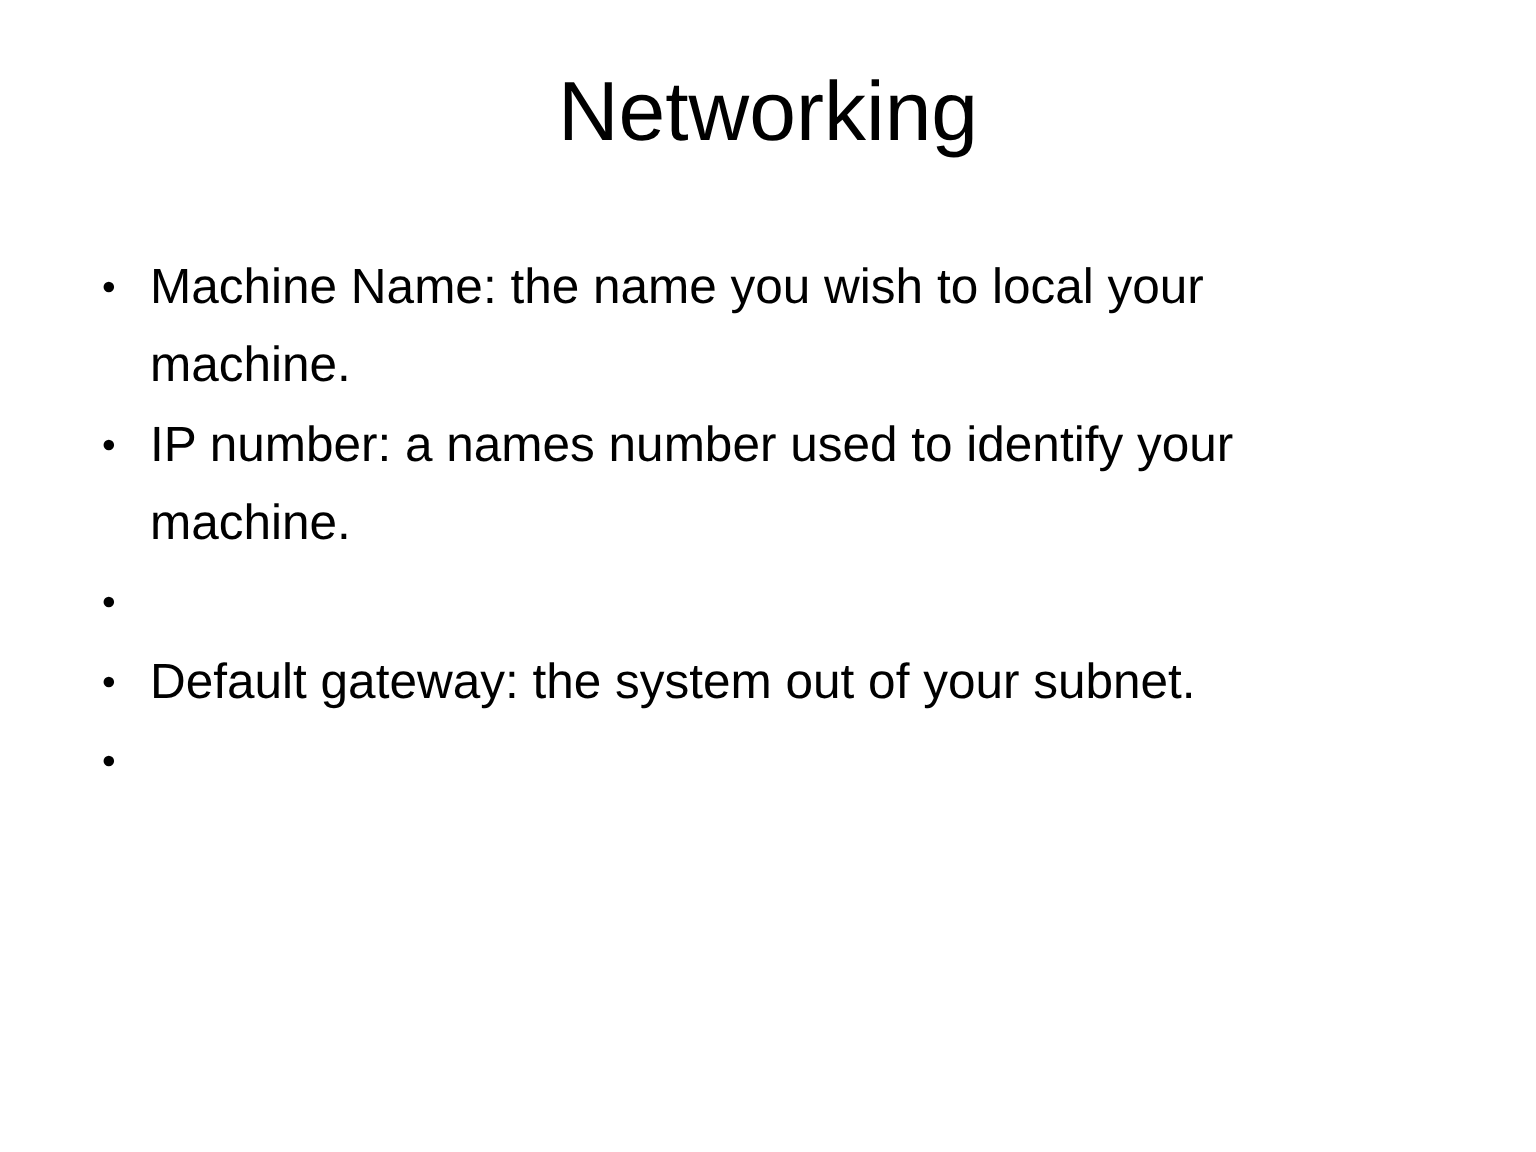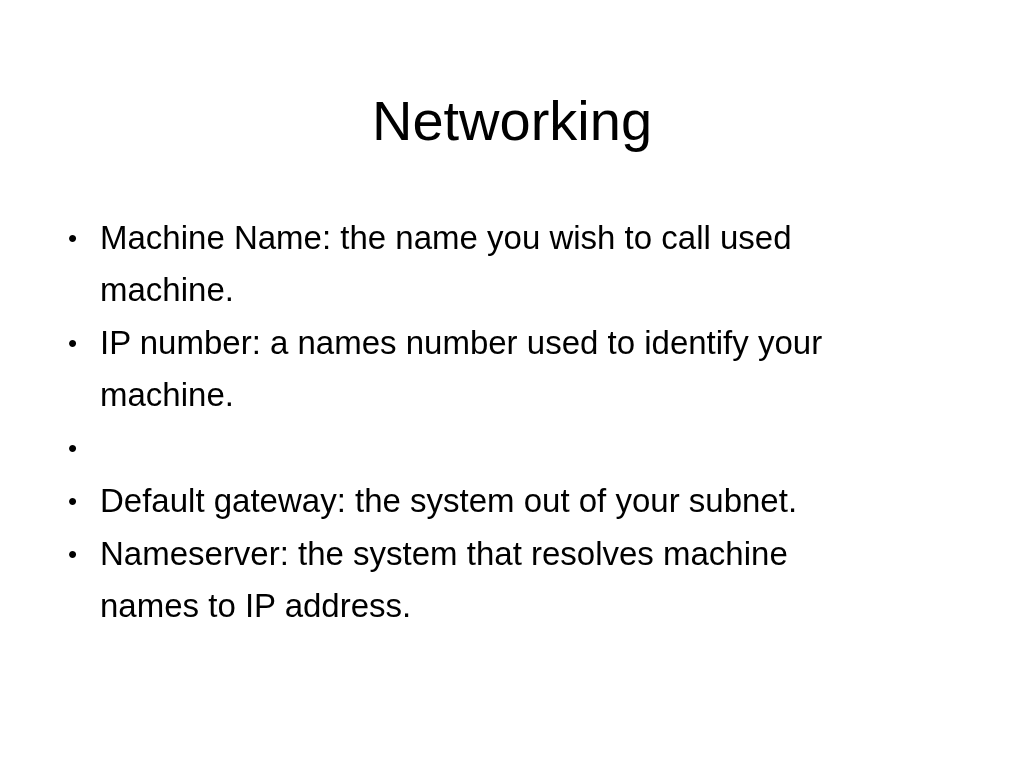--- a/index.html
+++ b/index.html
@@ -12,21 +12,21 @@
     width: 1024px;
     height: 768px;
     background: #ffffff;
     color: #000000;
     font-family: "Liberation Sans", sans-serif;
     overflow: hidden;
     box-sizing: border-box;
   }
   .title {
     margin: 0;
-    padding-top: 88px;
+    padding-top: 41px;
     text-align: center;
     font-size: 56px;
     line-height: 66px;
     font-weight: 400;
     letter-spacing: 0px;
   }
   .bullets {
     margin-top: 58px;
     padding-left: 64px;
     padding-right: 70px;
@@ -54,38 +54,36 @@
 </style>
 </head>
 <body>
 
 <div class="slide">
   <h1 class="title">Networking</h1>
 
   <div class="bullets" id="bullets">
   <div class="bullet-item">
     <span class="bullet-marker">•</span>
-    <span class="bullet-text">Machine Name: the name you wish to call used
+    <span class="bullet-text">Machine Name: the name you wish to local your
 machine.</span>
   </div>
 
   <div class="bullet-item">
     <span class="bullet-marker">•</span>
     <span class="bullet-text">IP number: a names number used to identify your
 machine.</span>
   </div>
 
   <div class="bullet-item">
     <span class="bullet-marker">•</span>
   </div>
 
   <div class="bullet-item">
     <span class="bullet-marker">•</span>
     <span class="bullet-text">Default gateway: the system out of your subnet.</span>
   </div>
 
   <div class="bullet-item">
     <span class="bullet-marker">•</span>
-    <span class="bullet-text">Nameserver: the system that resolves machine
-names to IP address.</span>
   </div>
 </div>
 </div>
 
 </body></html>

